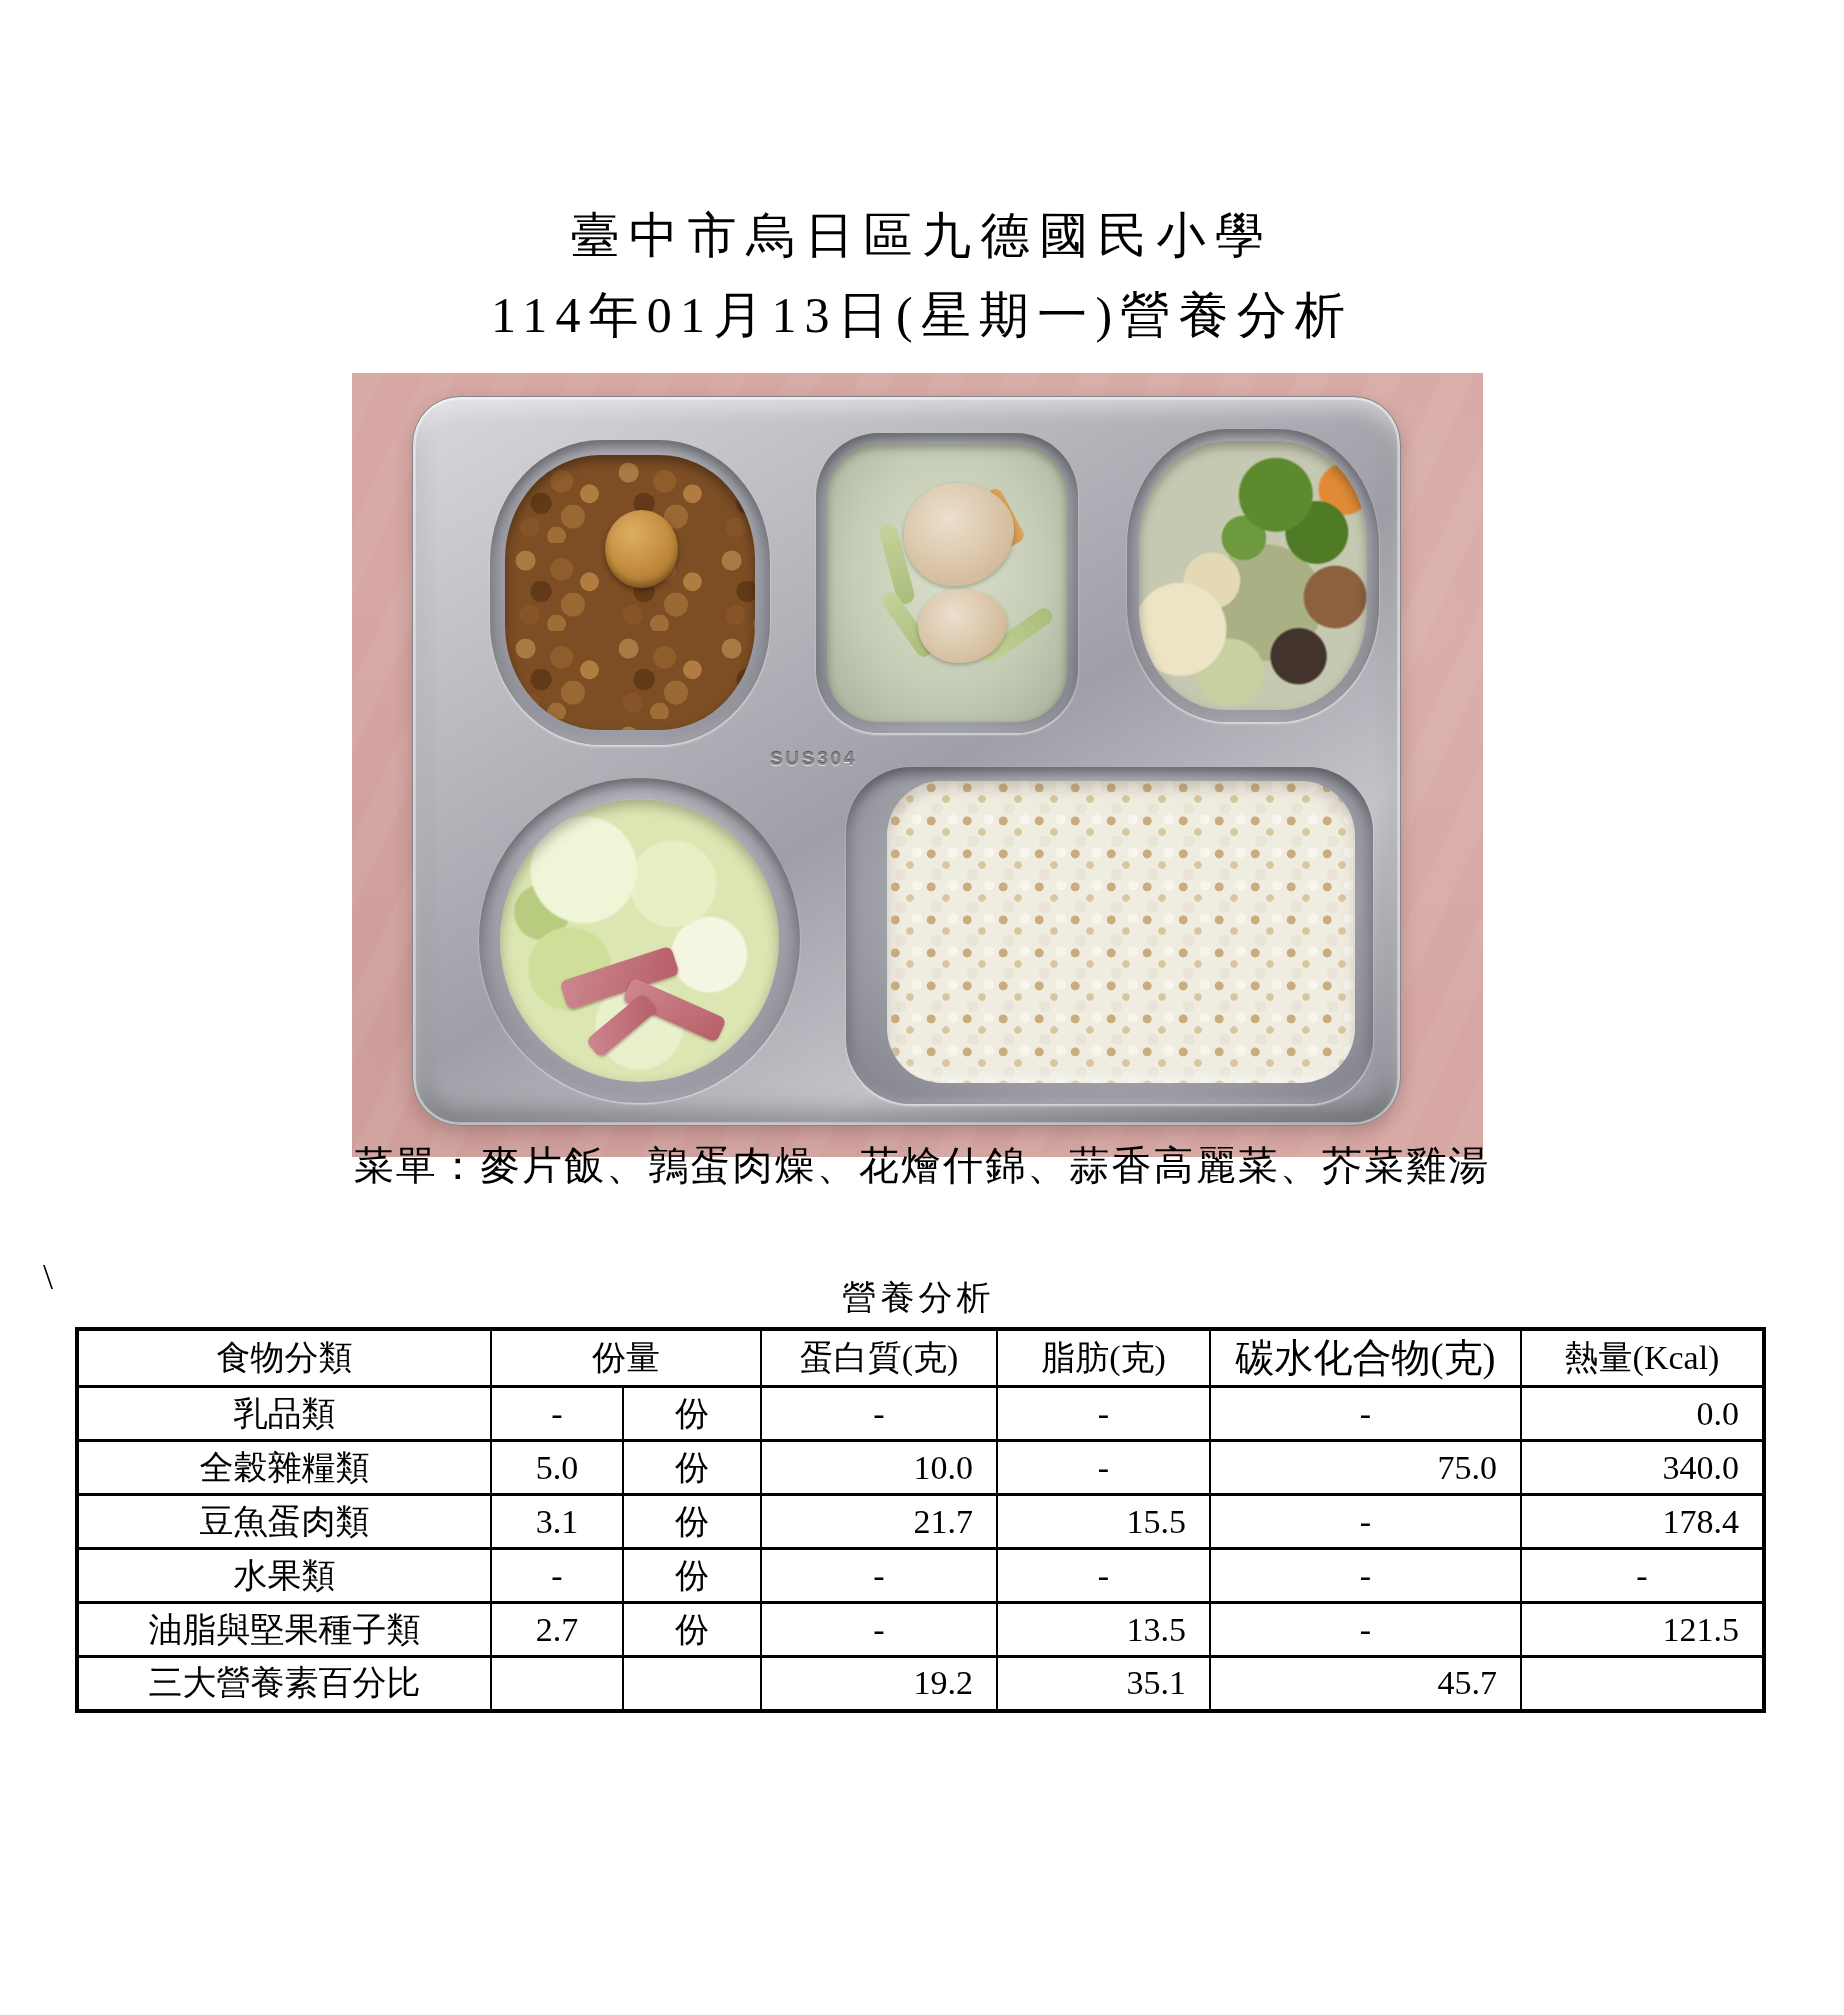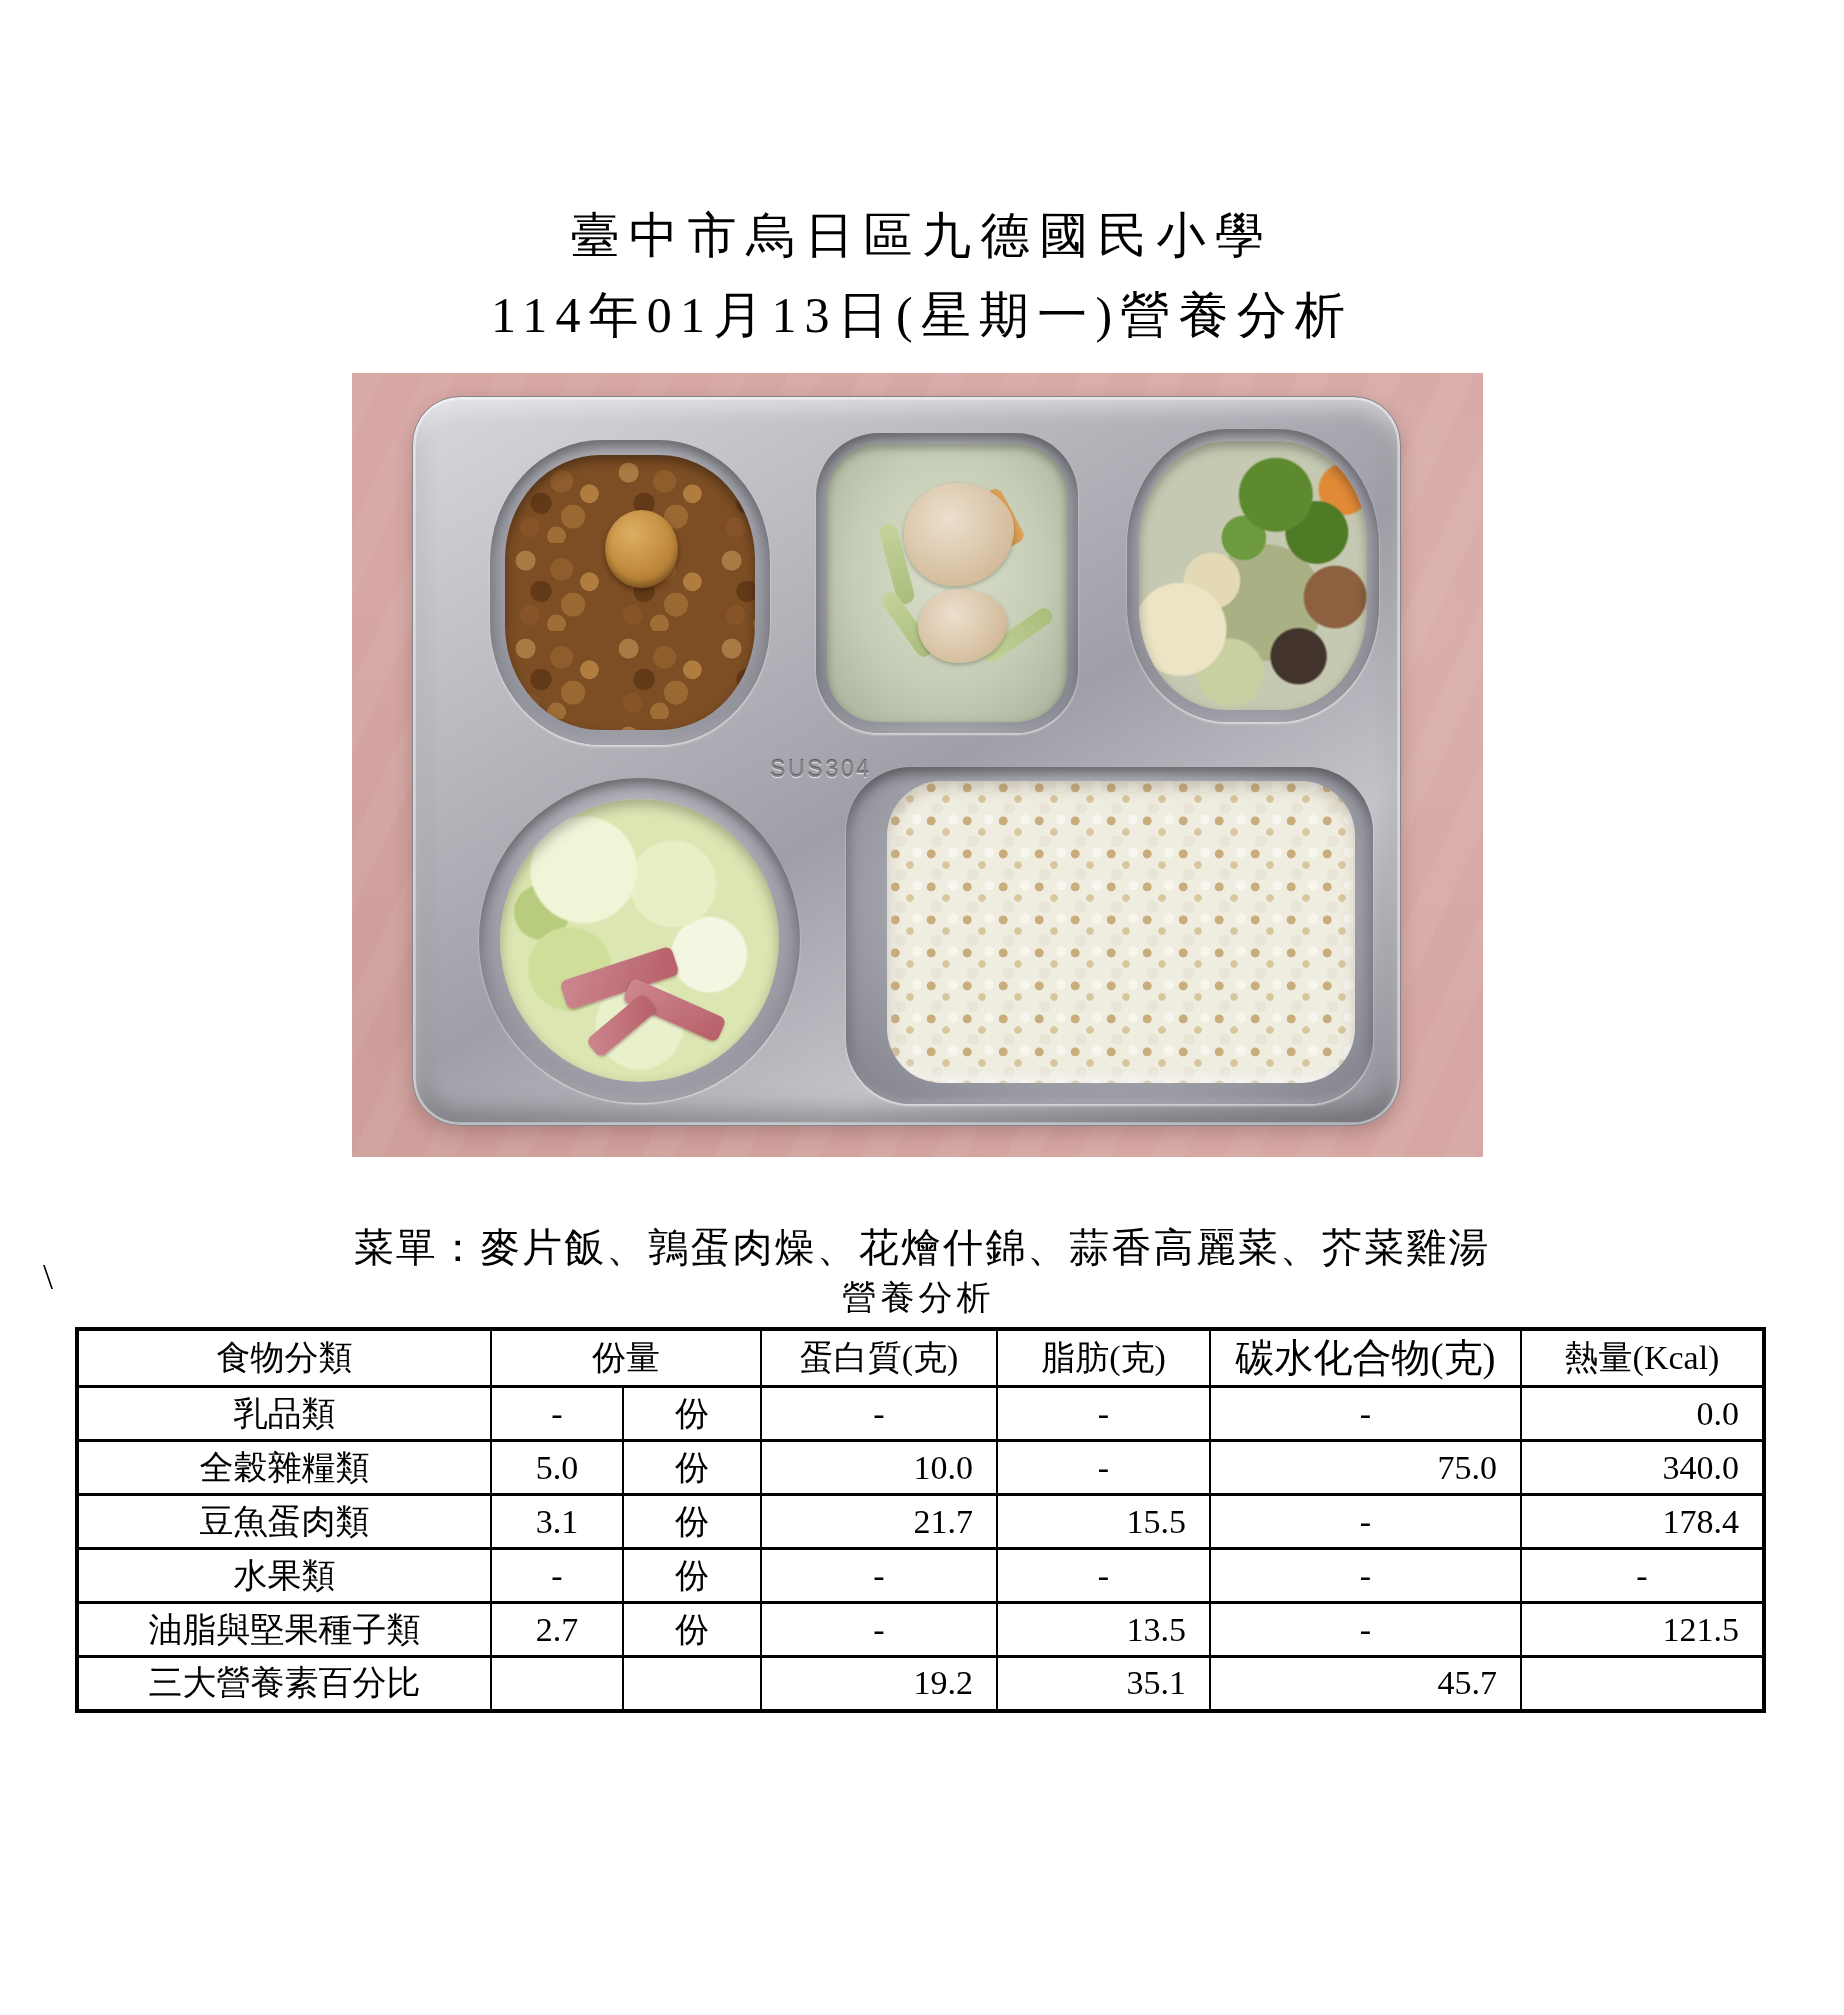--- a/index.html
+++ b/index.html
@@ -129,26 +129,25 @@
       radial-gradient(circle at 8.2px 6.9px, #c9ad7c 0 4.1px, rgba(0,0,0,0) 4.8px),
       radial-gradient(circle at 23px 18px, #d8c69d 0 3.4px, rgba(0,0,0,0) 4.1px),
       radial-gradient(circle at 13.7px 27.4px, #e8e4d6 0 5.5px, rgba(0,0,0,0) 6.2px),
       radial-gradient(circle at 30px 5.5px,  #f7f5ee 0 4.8px, rgba(0,0,0,0) 5.5px);
     background-size:36px 33px;
     box-shadow:inset 0 6.9px 13.7px rgba(120,110,90,.35), inset 0 -5.5px 11px rgba(255,255,255,.6);
   }
   .tray-stamp{
     position:absolute;left:357px;top:351px;
     font-family:"Liberation Sans","DejaVu Sans",sans-serif;
-    font-size:23px;font-weight:normal;letter-spacing:2.7px;color:#84858b;
+    font-size:19px;font-weight:bold;letter-spacing:2.7px;color:#84858b;
     text-shadow:0 -0.7px 0.7px rgba(55,56,60,.75), 0 0.7px 0.7px rgba(255,255,255,.8);
-    margin-top:8px;
-  }
-  
-  .menu-line{position:absolute;left:0;top:1220px;width:1844px;text-align:center;
+  }
+  
+  .menu-line{position:absolute;left:0;top:1138px;width:1844px;text-align:center;
     font-size:40px;letter-spacing:2.1px;white-space:nowrap;}
   .stray-mark{position:absolute;left:43px;top:1256px;font-size:36px;}
   .table-title{position:absolute;left:75px;top:1275px;width:1687px;text-align:center;font-size:34px;letter-spacing:4.1px;}
   
   .ntable{
     position:absolute;left:75px;top:1327px;
     border-collapse:collapse;table-layout:fixed;width:1687px;
     border:4.8px solid #000;
     font-size:34px;
     padding-left:33px;

